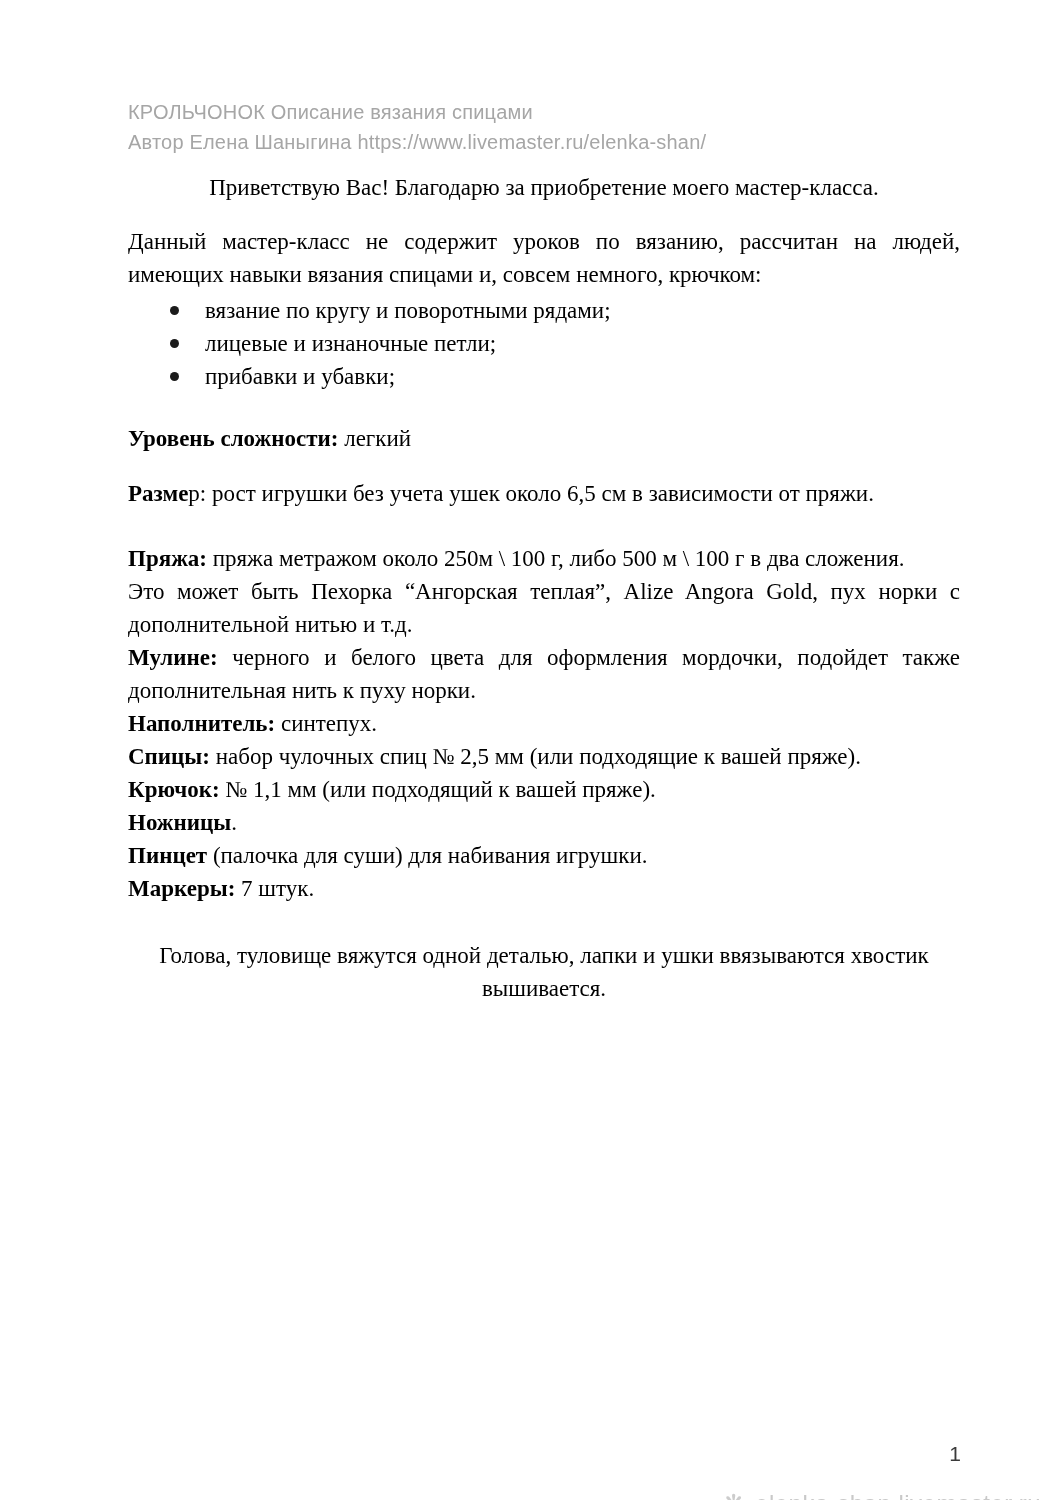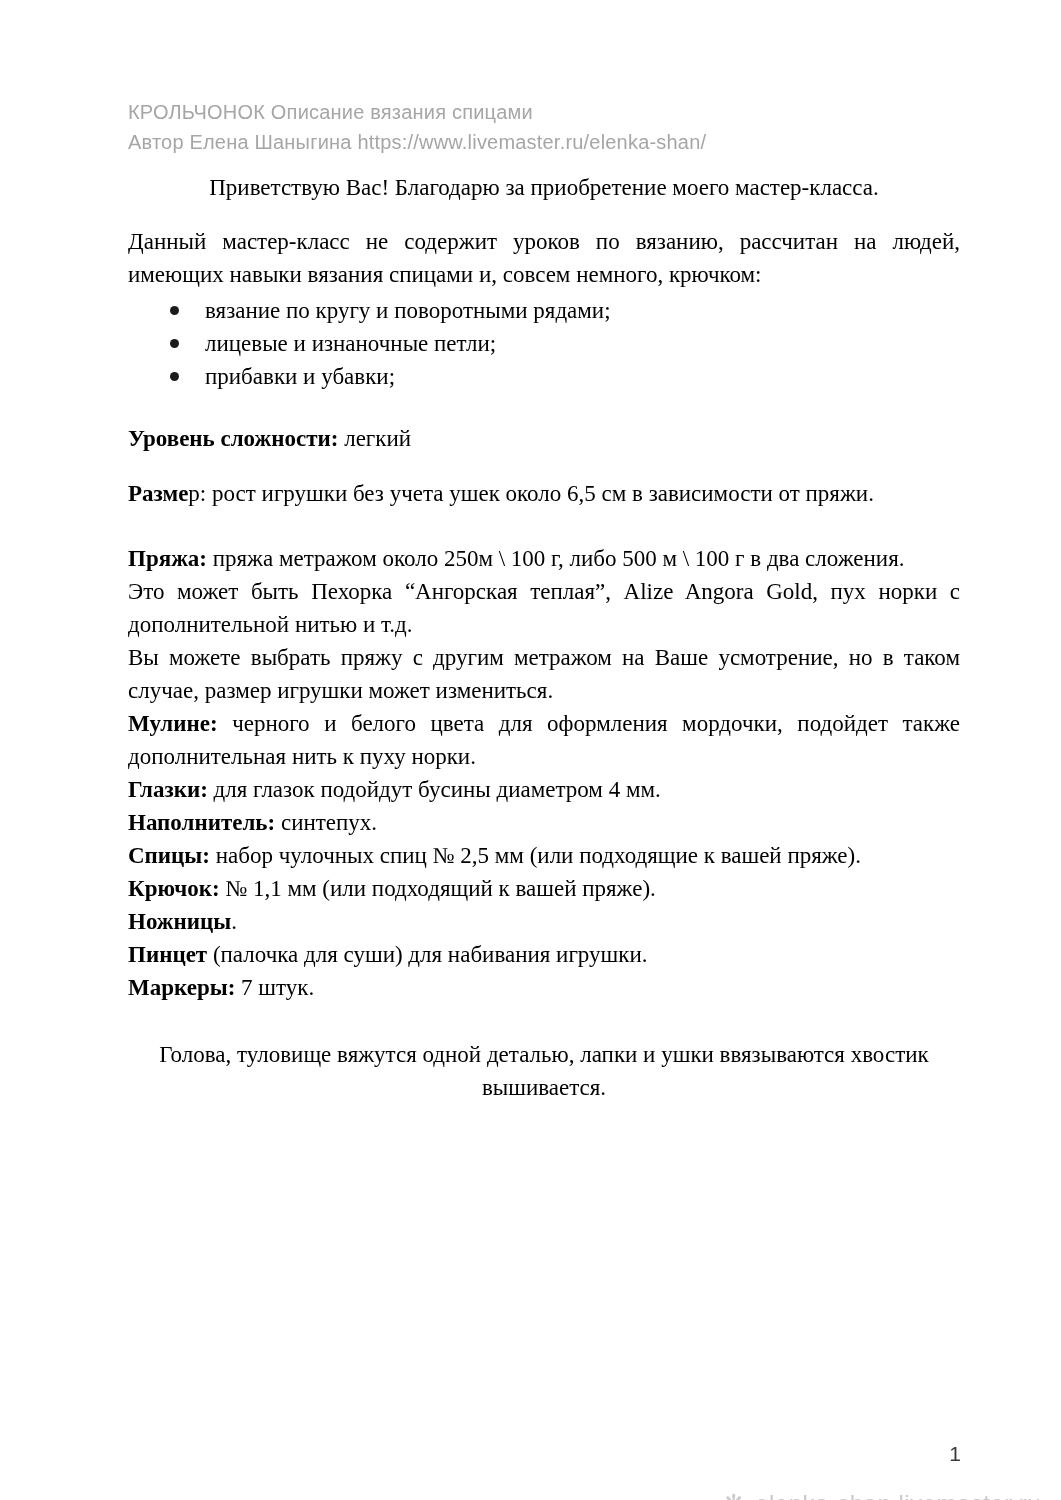--- a/index.html
+++ b/index.html
@@ -108,23 +108,21 @@
       <li>прибавки и убавки;</li>
     </ul>
 
     <p class="difficulty"><b class="lbl">Уровень сложности:</b><span> легкий</span></p>
 
     <p class="size-line"><b class="lbl">Разме</b><span>р: рост игрушки без учета ушек около 6,5 см в зависимости от пряжи.</span></p>
 
     <div class="materials">
       <p class="para-justify"><b class="lbl">Пряжа:</b><span> пряжа метражом около 250м \ 100 г, либо 500 м \ 100 г в два сложения.</span></p>
       <p class="para-justify"><b class="lbl"></b><span>Это может быть Пехорка “Ангорская теплая”, Alize Angora Gold, пух норки с дополнительной нитью и т.д.</span></p>
-      <p class="para-justify"><b class="lbl"></b><span>Вы можете выбрать пряжу с другим метражом на Ваше усмотрение, но в таком случае, размер игрушки может измениться.</span></p>
       <p class="para-justify"><b class="lbl">Мулине:</b><span> черного и белого цвета для оформления мордочки, подойдет также дополнительная нить к пуху норки.</span></p>
-      <p class="para-justify"><b class="lbl">Глазки:</b><span> для глазок подойдут бусины диаметром 4 мм.</span></p>
       <p class="para-justify"><b class="lbl">Наполнитель:</b><span> синтепух.</span></p>
       <p class="para-justify"><b class="lbl">Спицы:</b><span> набор чулочных спиц № 2,5 мм (или подходящие к вашей пряже).</span></p>
       <p class="para-justify"><b class="lbl">Крючок:</b><span> № 1,1 мм (или подходящий к вашей пряже).</span></p>
       <p class="para-justify"><b class="lbl">Ножницы</b><span>.</span></p>
       <p class="para-justify"><b class="lbl">Пинцет</b><span> (палочка для суши) для набивания игрушки.</span></p>
       <p class="para-justify"><b class="lbl">Маркеры:</b><span> 7 штук.</span></p>
     </div>
 
     <p class="closing">Голова, туловище вяжутся одной деталью, лапки и ушки ввязываются хвостик вышивается.</p>
 

